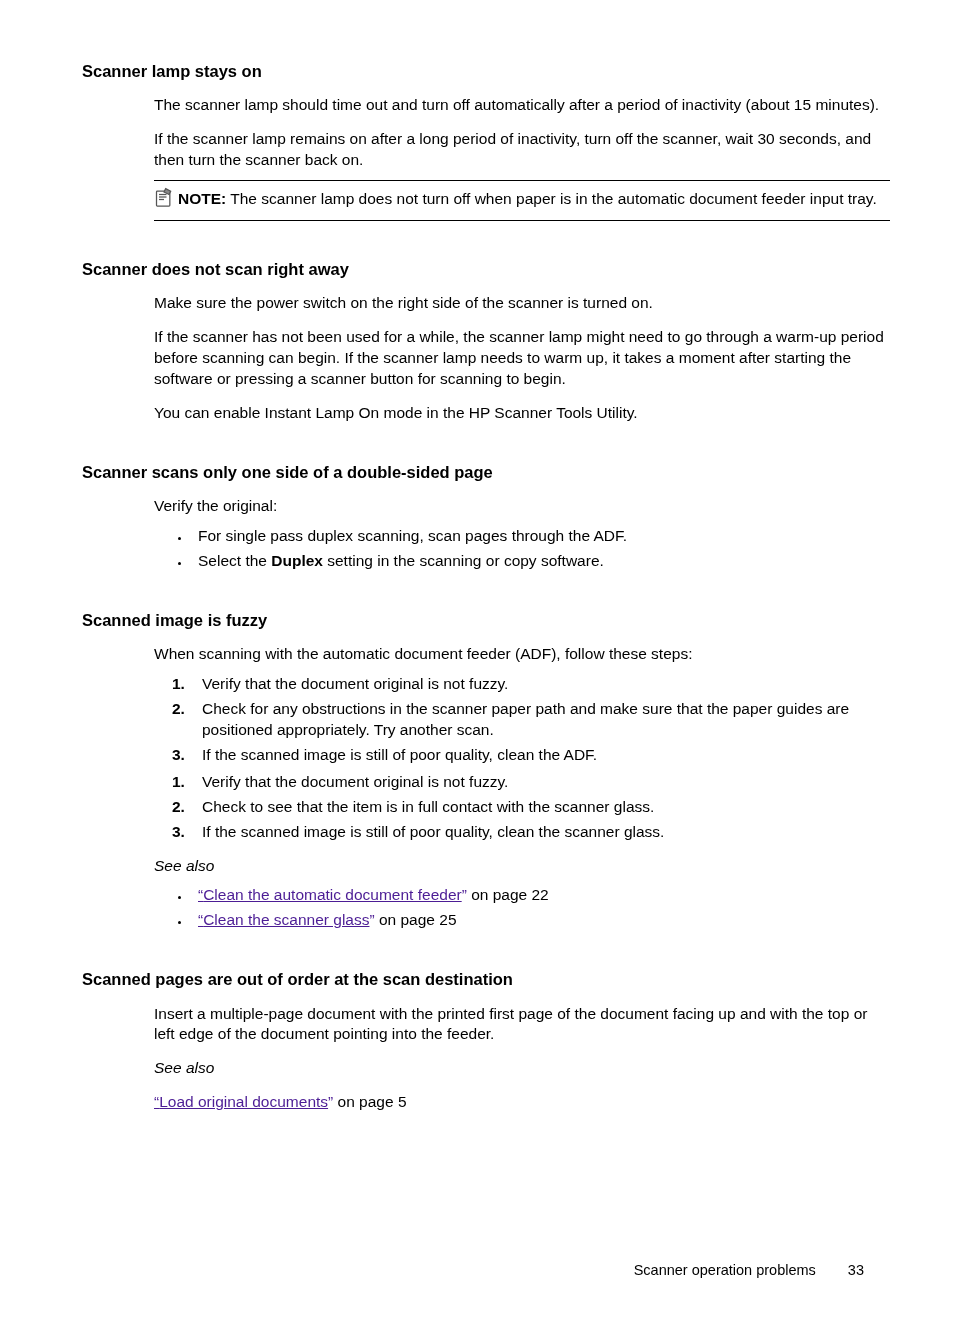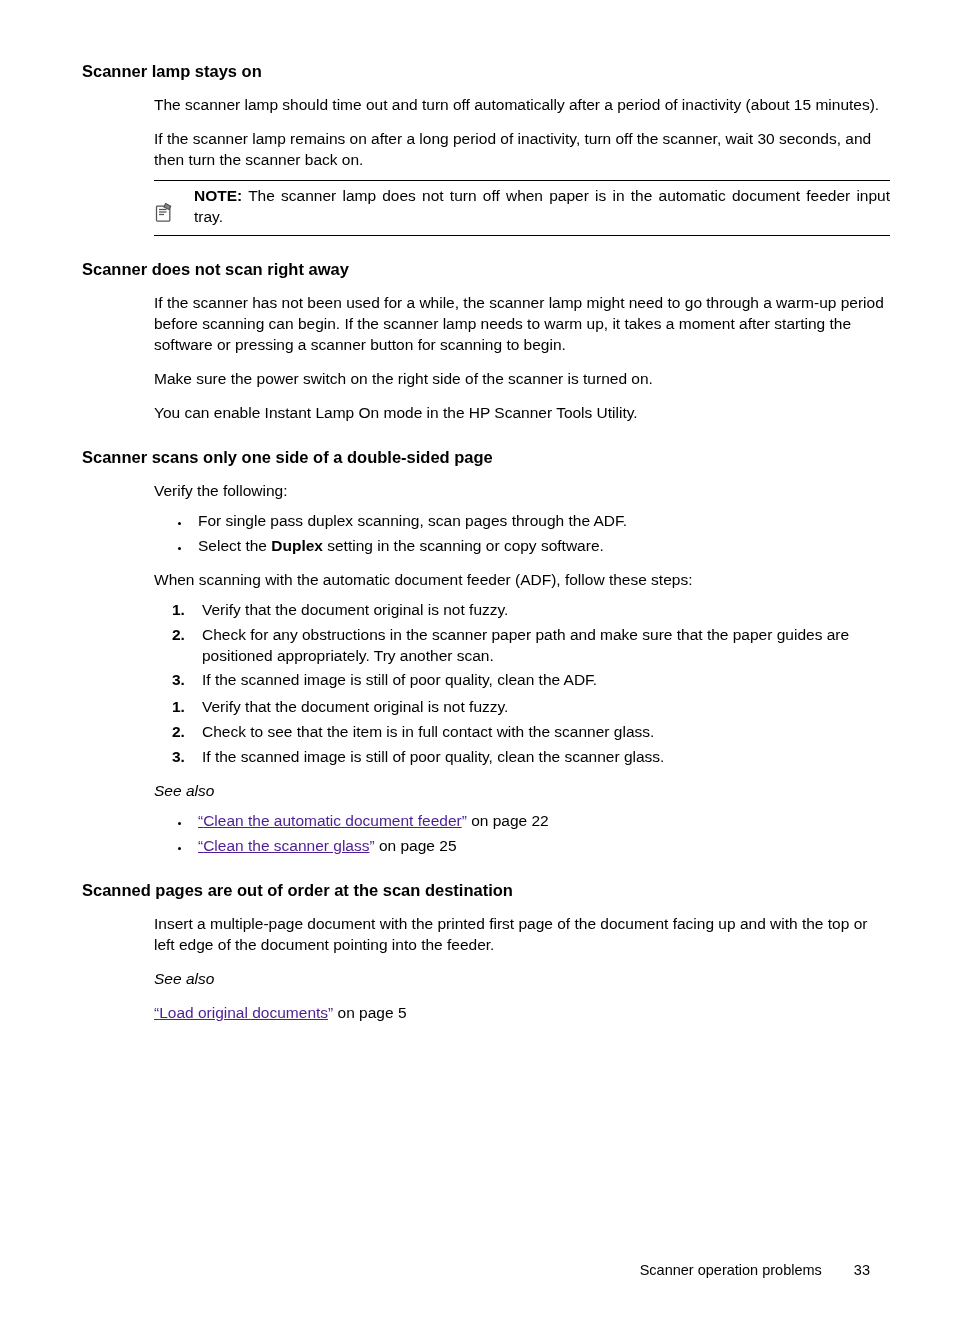--- a/index.html
+++ b/index.html
@@ -12,40 +12,40 @@
     min-height: 1321px;
     position: relative;
     line-height: 1.35;
   }
   .page {
     padding: 60px 64px 50px 82px;
   }
   h2.section-heading {
     font-size: 16.5px;
     font-weight: bold;
-    margin-top: 22px;
+    margin-top: 37px;
     margin-bottom: 8px;
   }
   h2.first { margin-top: 0; }
   .body-block {
     padding-left: 72px;
   }
   .para {
     margin-bottom: 9px;
     margin-top: 13px;
   }
   .note-rule {
     border: none;
     border-top: 1px solid #000;
     margin: 3px 0;
   }
   .note-row {
     display: flex;
-    align-items: flex-end;
-    gap: 20px;
+    align-items: center;
+    gap: 4px;
     padding: 2px 0 4px 0;
   }
   .note-icon-wrap {
     flex: 0 0 auto;
     padding-top: 1px;
   }
   .note-icon {
     width: 20px;
     height: 20px;
   }
@@ -66,21 +66,21 @@
   ol.numlist { list-style-type: none; margin-left: 10px; padding-left: 0; }
   ol.numlist li { display: flex; gap: 10px; }
   ol.numlist .num { font-weight: bold; flex: 0 0 20px; }
   ol.numlist .txt { flex: 1; }
   .italic { font-style: italic; }
   .bold { font-weight: bold; }
   .link { color: #4c1d95; text-decoration: underline; }
   .footer {
     position: absolute;
     bottom: 40px;
-    right: 84px;
+    right: 90px;
     font-size: 14.5px;
   }
   .footer .pg { margin-left: 28px; }
 </style>
 </head>
 <body>
 
 <div class="page">
 
   <h2 class="section-heading first">Scanner lamp stays on</h2>
@@ -101,36 +101,37 @@
       <span class="note-text">
         <span class="bold">NOTE:</span>
         <span>The scanner lamp does not turn off when paper is in the automatic document feeder input tray.</span>
       </span>
     </div>
     <hr class="note-rule">
   </div>
 
   <h2 class="section-heading">Scanner does not scan right away</h2>
   <div class="body-block">
+    <p class="para">Make sure the power switch on the right side of the scanner is turned on.</p>
     <p class="para">If the scanner has not been used for a while, the scanner lamp might need to go through a warm-up period before scanning can begin. If the scanner lamp needs to warm up, it takes a moment after starting the software or pressing a scanner button for scanning to begin.</p>
-    <p class="para">Make sure the power switch on the right side of the scanner is turned on.</p>
     <p class="para">You can enable Instant Lamp On mode in the HP Scanner Tools Utility.</p>
   </div>
 
   <h2 class="section-heading">Scanner scans only one side of a double-sided page</h2>
   <div class="body-block">
-    <p class="para">Verify the following:</p>
+    <p class="para">Verify the original:</p>
     <ul class="bullets">
       <li><span>For single pass duplex scanning, scan pages through the ADF.</span></li>
       <li>
         <span>Select the </span><span class="bold">Duplex</span><span> setting in the scanning or copy software.</span>
       </li>
     </ul>
   </div>
 
+  <h2 class="section-heading">Scanned image is fuzzy</h2>
   <div class="body-block">
     <p class="para">When scanning with the automatic document feeder (ADF), follow these steps:</p>
     <ol class="numlist">
       <li>
           <span class="num">1.</span>
           <span class="txt">Verify that the document original is not fuzzy.</span>
         </li>
       <li>
           <span class="num">2.</span>
           <span class="txt">Check for any obstructions in the scanner paper path and make sure that the paper guides are positioned appropriately. Try another scan.</span>

